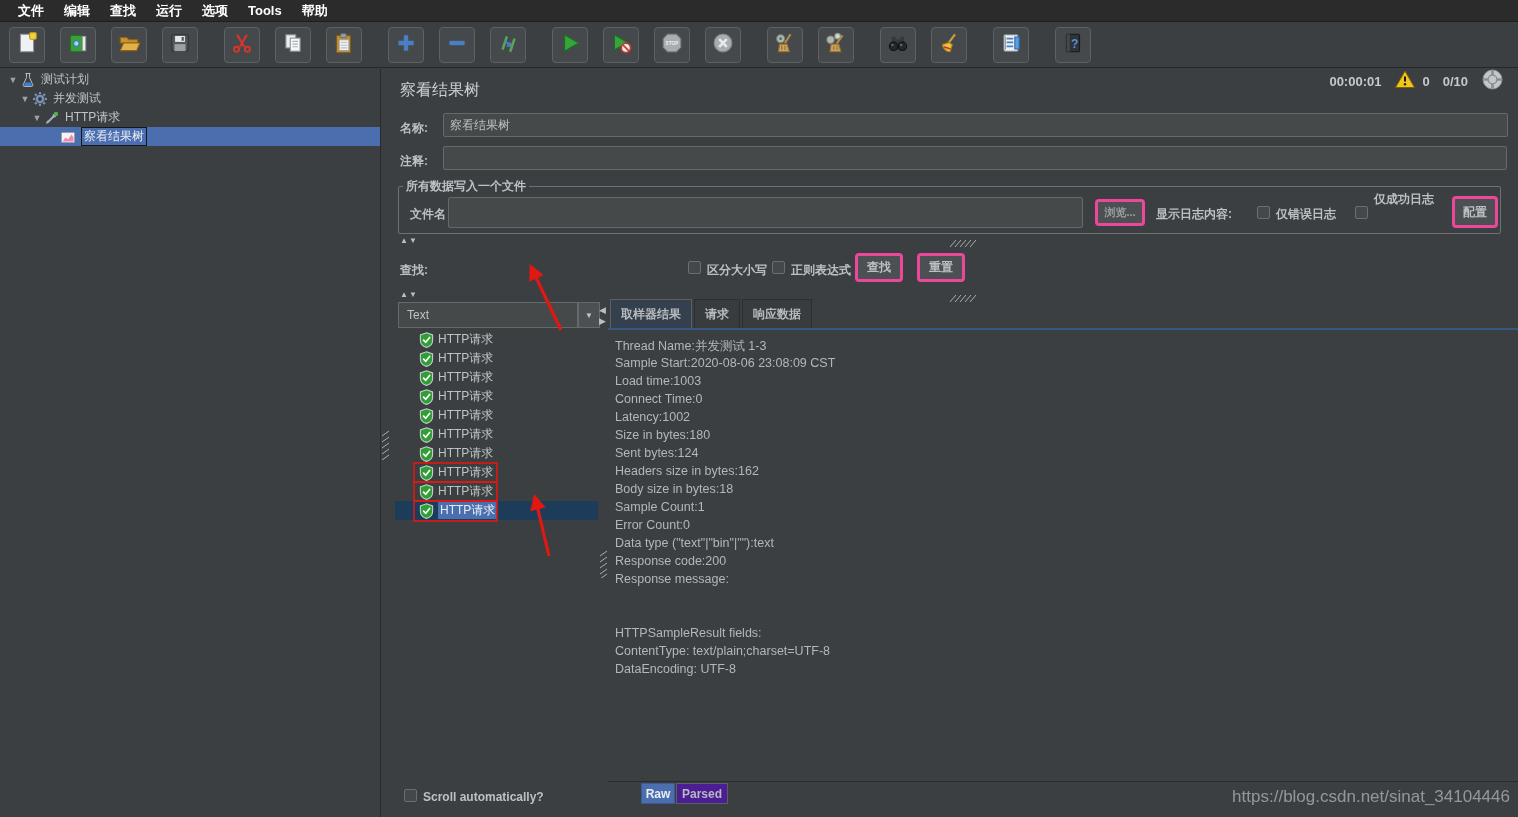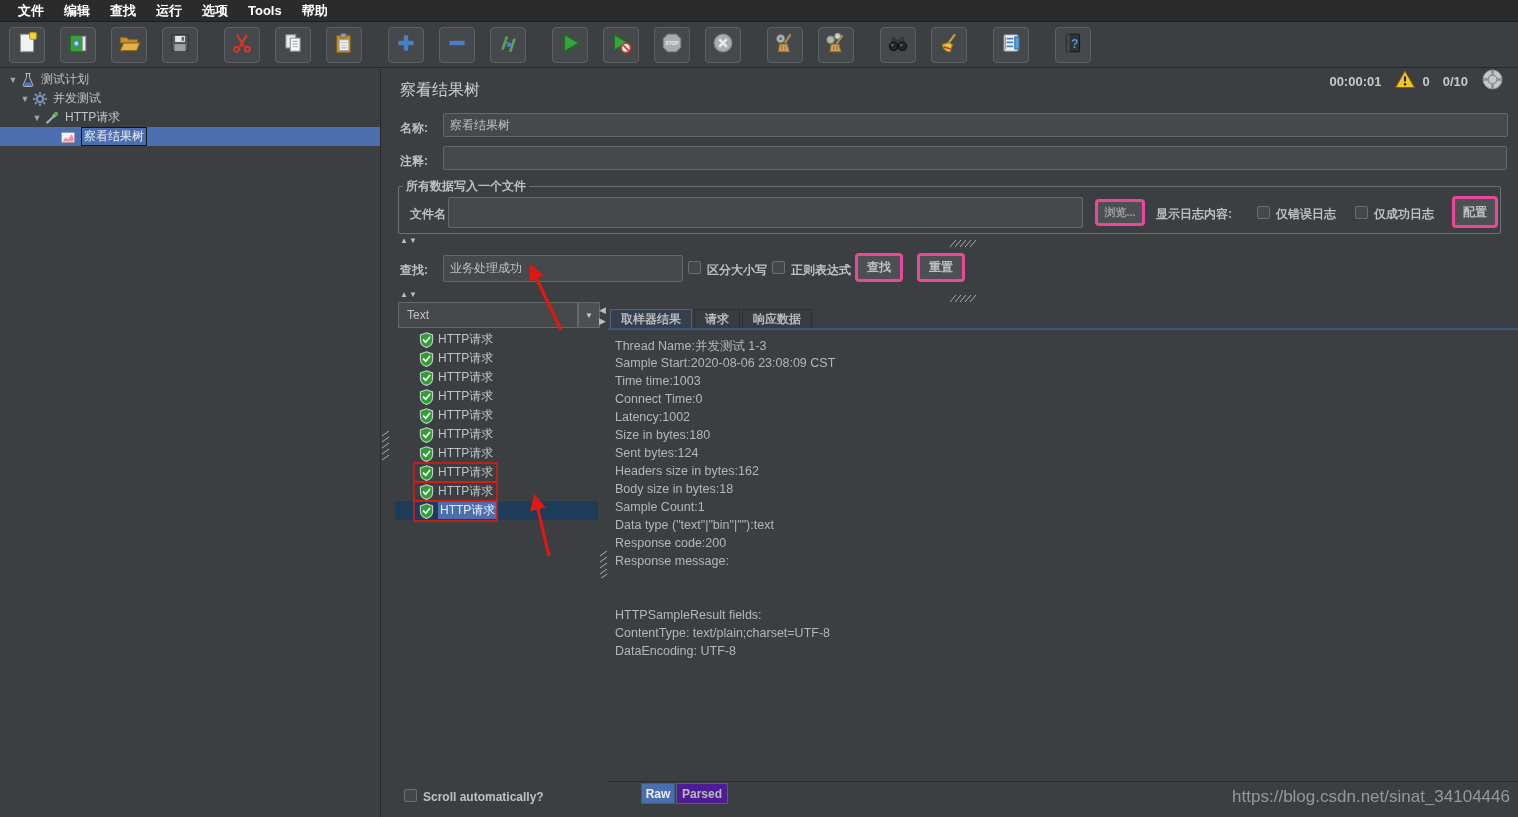--- a/index.html
+++ b/index.html
@@ -47,21 +47,21 @@
   .combo { position:absolute; background:#45494a; border:1px solid #64696b; color:#c0c3c5; font-size:12px;
            display:flex; align-items:center; padding-left:8px; }
   .comboarrow { position:absolute; background:#4c5053; border:1px solid #64696b; display:flex; align-items:center;
                 justify-content:center; font-size:8px; color:#c6c9cb; }
   .listitem { position:absolute; left:395px; width:203px; height:19px; display:flex; align-items:center;
               padding-left:24px; font-size:12px; color:#c0c3c5; }
   .listitem .sico { width:19px; flex:none; display:flex; align-items:center; }
   .listitem.sel { background:#1d3c5a; }
   .listitem.sel .llabel { background:#4b6eaf; color:#e9eef5; padding:0 2px; }
 
-  .tab { height:19px; display:flex; align-items:center; padding:0 10px; font-size:12px; font-weight:bold;
+  .tab { height:29px; display:flex; align-items:center; padding:0 10px; font-size:12px; font-weight:bold;
          color:#b6babc; background:#393c3e; border:1px solid #2c2e2f; border-bottom:none; margin-right:2px; }
   .tab.active { background:#35404e; border-color:#5a6064; }
   .tabbar { position:absolute; display:flex; align-items:flex-end; }
   .tabline { position:absolute; background:#365880; }
 
   .content { position:absolute; left:608px; top:330px; width:910px; height:451px; padding:8px 0 0 7px; }
   .line { height:18px; font-size:12.5px; color:#b4b7b9; white-space:pre; }
 
   .btab { position:absolute; height:21px; display:flex; align-items:center; justify-content:center;
           font-size:12px; font-weight:bold;margin-left:29px; }
@@ -314,30 +314,29 @@
   <fieldset class="grpbox" style="left:398px;top:178px;width:1103px;height:56px;">
     <legend>所有数据写入一个文件</legend>
   </fieldset>
   <div class="lbl" style="left:410px;top:206px;">文件名</div>
   <input class="field" style="left: 448px; top: 197px; width: 635px; height: 31px;" value="">
   <div class="pbtn" style="left:1095px;top:199px;width:50px;height:27px;color:#9b9fa1;font-size:11px;">浏览...</div>
   <div class="lbl" style="left:1156px;top:206px;">显示日志内容:</div>
   <span class="cb" style="left:1257px;top:206px;"></span>
   <div class="cblbl" style="left:1276px;top:206px;">仅错误日志</div>
   <span class="cb" style="left:1355px;top:206px;"></span>
-  <div class="cblbl" style="left:1374px;top:206px;">仅成功日志</div>
+  <div class="cblbl" style="left:1374px;top:191px;">仅成功日志</div>
   <div class="pbtn" style="left:1452px;top:196px;width:46px;height:32px;">配置</div>
 
   <div class="splitglyph" style="left:400px;top:236px;">▲▼</div>
   <div style="position:absolute;left:948px;top:234px;"><svg width="28" height="9">
         <path d="M2 8l6-7M7 8l6-7M12 8l6-7M17 8l6-7M22 8l6-7" stroke="#a9adb0" fill="none"></path>
       </svg></div>
 
   <div class="lbl" style="left:400px;top:262px;">查找:</div>
-  <input class="field" style="left: 443px; top: 255px; width: 240px; height: 27px; font-weight: normal;" value="业务处理成功">
   <span class="cb" style="left:688px;top:261px;"></span>
   <div class="cblbl" style="left:707px;top:262px;">区分大小写</div>
   <span class="cb" style="left:772px;top:261px;"></span>
   <div class="cblbl" style="left:791px;top:262px;">正则表达式</div>
   <div class="pbtn" style="left:855px;top:253px;width:48px;height:29px;">查找</div>
   <div class="pbtn" style="left:917px;top:253px;width:48px;height:29px;">重置</div>
 
   <div class="splitglyph" style="left:400px;top:290px;">▲▼</div>
   <div style="position:absolute;left:948px;top:289px;"><svg width="28" height="9">
         <path d="M2 8l6-7M7 8l6-7M12 8l6-7M17 8l6-7M22 8l6-7" stroke="#a9adb0" fill="none"></path>
@@ -448,28 +447,29 @@
   <div class="tabbar" style="left:610px;top:303px;height:25px;">
     <div class="tab active">取样器结果</div>
     <div class="tab">请求</div>
     <div class="tab">响应数据</div>
   </div>
   <div class="tabline" style="left:608px;top:328px;width:910px;height:2px;"></div>
 
   <div class="content">
     <div class="line">Thread Name:并发测试 1-3</div>
     <div class="line">Sample Start:2020-08-06 23:08:09 CST</div>
-    <div class="line">Time time:1003</div>
+    <div class="line">Load time:1003</div>
     <div class="line">Connect Time:0</div>
     <div class="line">Latency:1002</div>
     <div class="line">Size in bytes:180</div>
     <div class="line">Sent bytes:124</div>
     <div class="line">Headers size in bytes:162</div>
     <div class="line">Body size in bytes:18</div>
     <div class="line">Sample Count:1</div>
+    <div class="line">Error Count:0</div>
     <div class="line">Data type ("text"|"bin"|""):text</div>
     <div class="line">Response code:200</div>
     <div class="line">Response message:</div>
     <div class="line"></div>
     <div class="line"></div>
     <div class="line">HTTPSampleResult fields:</div>
     <div class="line">ContentType: text/plain;charset=UTF-8</div>
     <div class="line">DataEncoding: UTF-8</div>
   </div>
 

